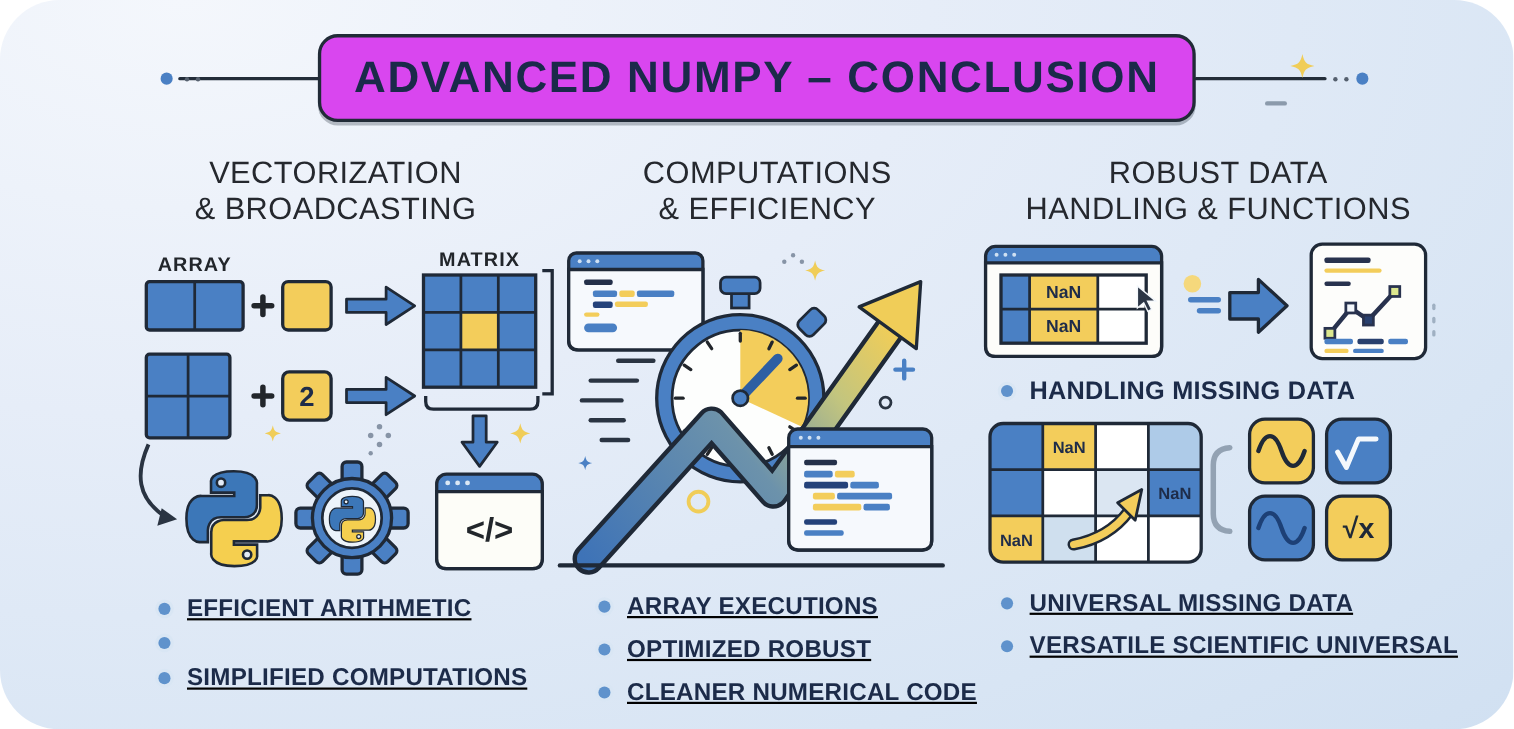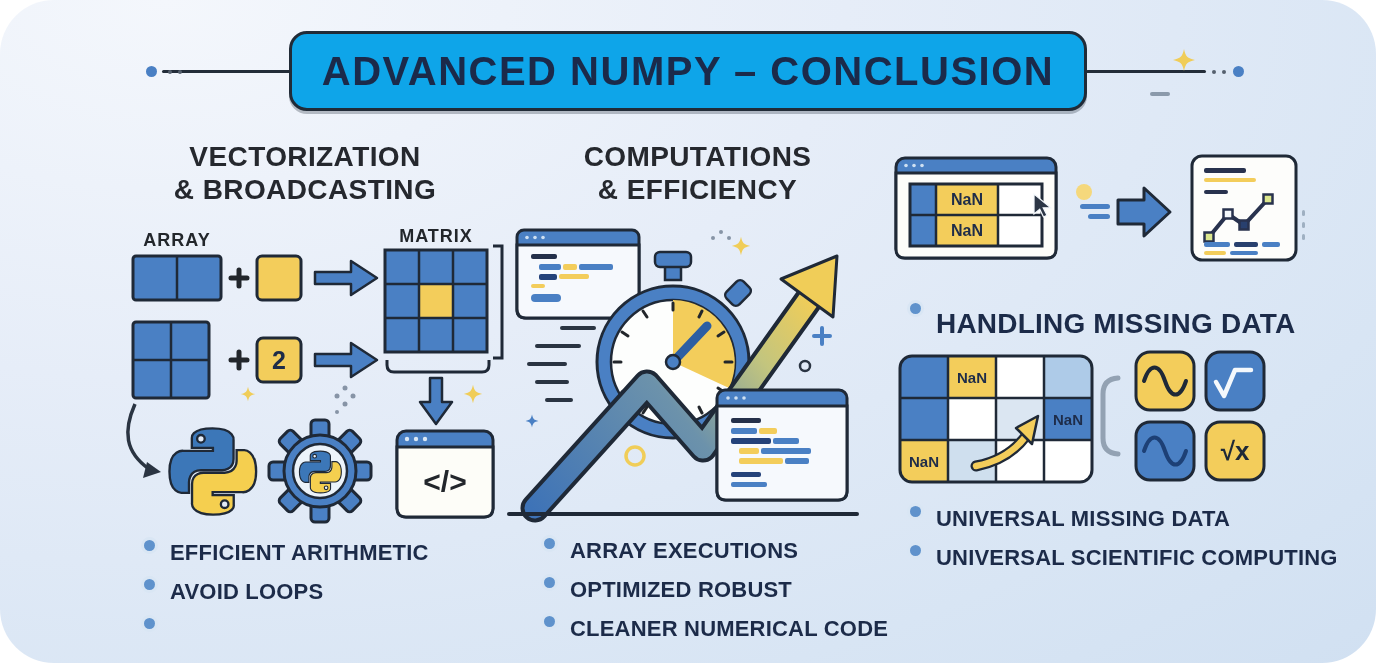--- a/index.html
+++ b/index.html
@@ -8,48 +8,48 @@
     font-family:"Liberation Sans",sans-serif;background:#ffffff;
   }
   .bg{
     position:absolute;inset:0;border-radius:54px;
     background:
       radial-gradient(130% 150% at 12% 0%, #f4f7fc 0%, #e6edf8 38%, #d8e5f4 75%, #cfdff1 100%);
   }
   
   .title-box{
     position:absolute;left:50%;top:31px;transform:translateX(-50%);
-    width:792px;height:74px;background:#0ea5e9;
+    width:792px;height:74px;background:#d946ef;
     border:3.5px solid #212b37;border-radius:18px;
     display:flex;align-items:center;justify-content:center;
     box-shadow:0 3px 0 rgba(26,36,52,.28);
   }
   .title-text{font-size:40px;font-weight:bold;color:#1b2a4a;letter-spacing:1.5px;white-space:nowrap;}
   .hline{position:absolute;height:3px;background:#232d39;border-radius:2px;}
   .deco-dot{position:absolute;border-radius:50%;}
   .dash{position:absolute;height:4px;border-radius:2px;background:#8b9aab;}
   .spark{position:absolute;}
   
   .col{position:absolute;top:140px;}
   .col-head{
-    font-weight:bold;font-size:28px;color:#25282e;text-align:center;
+    font-weight:normal;font-size:28px;color:#25282e;text-align:center;
     line-height:1.18;letter-spacing:.4px;
   }
   .col-head span{display:block;}
   .graphic{display:block;}
   
   .bullets{margin-top:14px;}
-  .bullet-row{display:flex;align-items:flex-start;margin-bottom:13px;}
+  .bullet-row{display:flex;align-items:center;margin-bottom:13px;text-decoration:underline;}
   .dot{
     width:11px;height:11px;border-radius:50%;background:#5f92cc;
     box-shadow:0 0 0 3px #d9e6f4;margin-right:15px;flex:0 0 auto;
   }
   .bullet-text{font-size:22px;font-weight:bold;color:#1c2b49;letter-spacing:.2px;white-space:nowrap;}
   .mid-bullet{display:flex;align-items:center;margin-top:12px;}
-  .mid-bullet .bullet-text{font-size:28px;margin-top:32px;}
+  .mid-bullet .bullet-text{font-size:23px;}
 </style>
 </head>
 <body>
 
 <svg width="0" height="0" style="position:absolute" aria-hidden="true">
   <defs>
     <symbol id="py" viewBox="-3 -3 117 116">
       <path fill="#3c77b8" stroke="#1f2937" stroke-width="3" fill-rule="evenodd" d="M54.92 0C26.76 0 28.52 12.21 28.52 12.21l.03 12.65h26.86v3.8H17.85S0 26.62 0 54.9c0 28.28 15.58 27.28 15.58 27.28h9.3V69.01s-.5-15.58 15.33-15.58h26.64s14.84.24 14.84-14.34V14.97S84 0 54.92 0zM40.11 8.51a4.83 4.83 0 1 1 0 9.66 4.83 4.83 0 0 1 0-9.66z"></path>
       <path fill="#f5cf4f" stroke="#1f2937" stroke-width="3" fill-rule="evenodd" d="M55.55 110c28.16 0 26.4-12.21 26.4-12.21l-.03-12.65H55.06v-3.8h37.56s17.85 2.02 17.85-26.26c0-28.28-15.58-27.28-15.58-27.28h-9.3v13.17s.5 15.58-15.33 15.58H43.62s-14.84-.24-14.84 14.34v24.11S26.47 110 55.55 110zm14.81-8.51a4.83 4.83 0 1 1 0-9.66 4.83 4.83 0 0 1 0 9.66z"></path>
     </symbol>
@@ -164,24 +164,24 @@
       </g>
     </svg>
 
     <div class="bullets" style="padding-left:44px">
       <div class="bullet-row">
         <span class="dot"></span>
         <span class="bullet-text">EFFICIENT ARITHMETIC</span>
       </div>
       <div class="bullet-row">
         <span class="dot"></span>
-        <span class="bullet-text">AVOID LOOPS</span>
-      </div>
-      <div class="bullet-row">
-        <span class="dot"></span>
+      </div>
+      <div class="bullet-row">
+        <span class="dot"></span>
+        <span class="bullet-text">SIMPLIFIED COMPUTATIONS</span>
       </div>
     </div>
   </div>
 
   <div class="col" style="left:500px;width:395px">
     <div class="col-head">
       <span>COMPUTATIONS</span>
       <span>&amp; EFFICIENCY</span>
     </div>
 
@@ -293,20 +293,24 @@
         <span class="bullet-text">OPTIMIZED ROBUST</span>
       </div>
       <div class="bullet-row">
         <span class="dot"></span>
         <span class="bullet-text">CLEANER NUMERICAL CODE</span>
       </div>
     </div>
   </div>
 
   <div class="col" style="left:880px;width:455px">
+    <div class="col-head">
+      <span>ROBUST DATA</span>
+      <span>HANDLING &amp; FUNCTIONS</span>
+    </div>
 
     <svg class="graphic" width="420" height="110" viewBox="0 0 420 110" style="margin:14px 0 0 8px">
       <g>
         <rect x="8" y="4" width="160" height="100" rx="9" fill="#4a80c4" stroke="#1f2937" stroke-width="3"></rect>
         <path d="M8 19 h160 v76 q0 9 -9 9 h-142 q-9 0 -9 -9 z" fill="#fdfdfa" stroke="#1f2937" stroke-width="3"></path>
         <circle cx="18" cy="11.5" r="1.8" fill="#cfe0f2"></circle>
           <circle cx="26" cy="11.5" r="1.8" fill="#cfe0f2"></circle>
           <circle cx="34" cy="11.5" r="1.8" fill="#cfe0f2"></circle>
         <rect x="22" y="30" width="26" height="62" fill="#4a80c4"></rect>
         <rect x="48" y="30" width="62" height="62" fill="#f3cd5b"></rect>
@@ -410,17 +414,17 @@
       </g>
     </svg>
 
     <div class="bullets" style="padding-left:30px">
       <div class="bullet-row">
         <span class="dot"></span>
         <span class="bullet-text">UNIVERSAL MISSING DATA</span>
       </div>
       <div class="bullet-row">
         <span class="dot"></span>
-        <span class="bullet-text">UNIVERSAL SCIENTIFIC COMPUTING</span>
+        <span class="bullet-text">VERSATILE SCIENTIFIC UNIVERSAL</span>
       </div>
     </div>
   </div>
 </div>
 
 </body></html>

